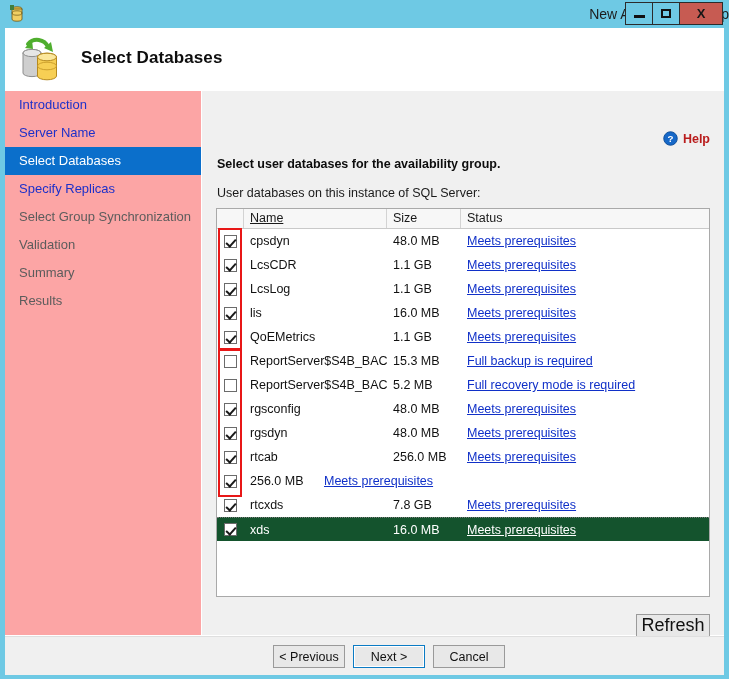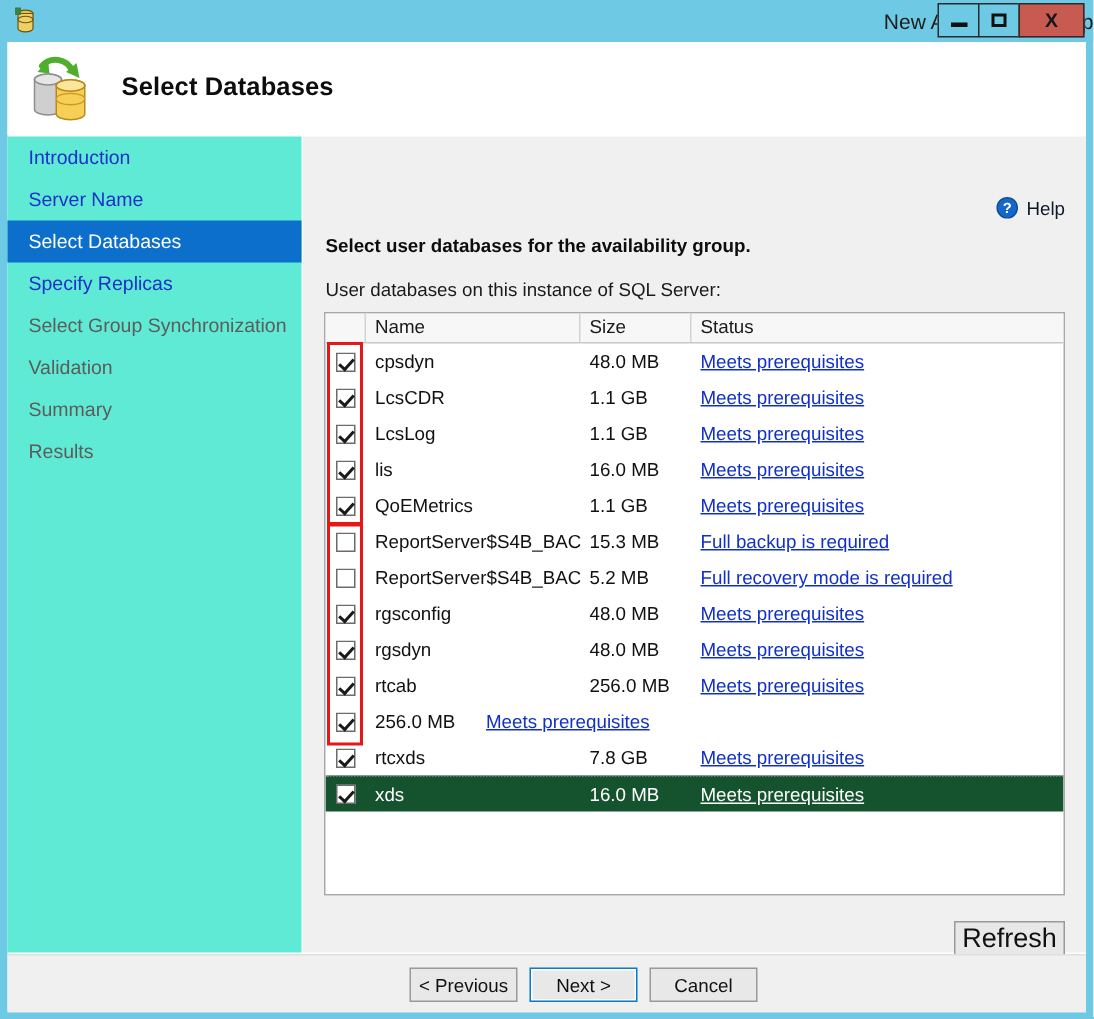--- a/index.html
+++ b/index.html
@@ -107,21 +107,21 @@
     color: #0d0d0d;
     letter-spacing: 0.1px;
   }
 
   
   #sidebar {
     position: absolute;
     left: 0; top: 63px;
     width: 196px;
     height: 544px;
-    background: #5eead4;
+    background: #fca5a5;
   }
   .nav-item {
     height: 28px;
     line-height: 28px;
     padding-left: 14px;
     font-size: 13px;
     color: #0b41c4;
     cursor: default;
     white-space: nowrap;
   }
@@ -142,21 +142,21 @@
   }
   #help-link {
     position: absolute;
     right: 14px; top: 40px;
     display: flex;
     align-items: center;
     gap: 5px;
     cursor: default;
   }
   #help-icon { width: 15px; height: 15px; }
-  #help-text { font-size: 12.5px; color: #0f172a; }
+  #help-text { font-size: 12.5px; color: #b91c1c; font-weight: bold; }
 
   #instruction {
     position: absolute;
     left: 15px; top: 66px;
     font-size: 12.5px;
     font-weight: bold;
     color: #0d0d0d;
   }
   #sublabel {
     position: absolute;
@@ -187,21 +187,21 @@
     font-size: 12.5px;
     color: #1a1a1a;
     line-height: 19px;
     box-sizing: border-box;
     border-right: 1px solid #d3d3d3;
     padding-left: 6px;
     overflow: hidden;
     white-space: nowrap;
   }
   .hcell.c-check { width: 27px; padding-left: 0; }
-  .hcell.c-name  { width: 143px; }
+  .hcell.c-name  { width: 143px; text-decoration: underline; }
   .hcell.c-size  { width: 74px; }
   .hcell.c-status{ width: 248px; border-right: none; }
 
   .grid-row {
     display: flex;
     height: 24px;
     align-items: center;
     box-sizing: border-box;
     cursor: default;
   }

